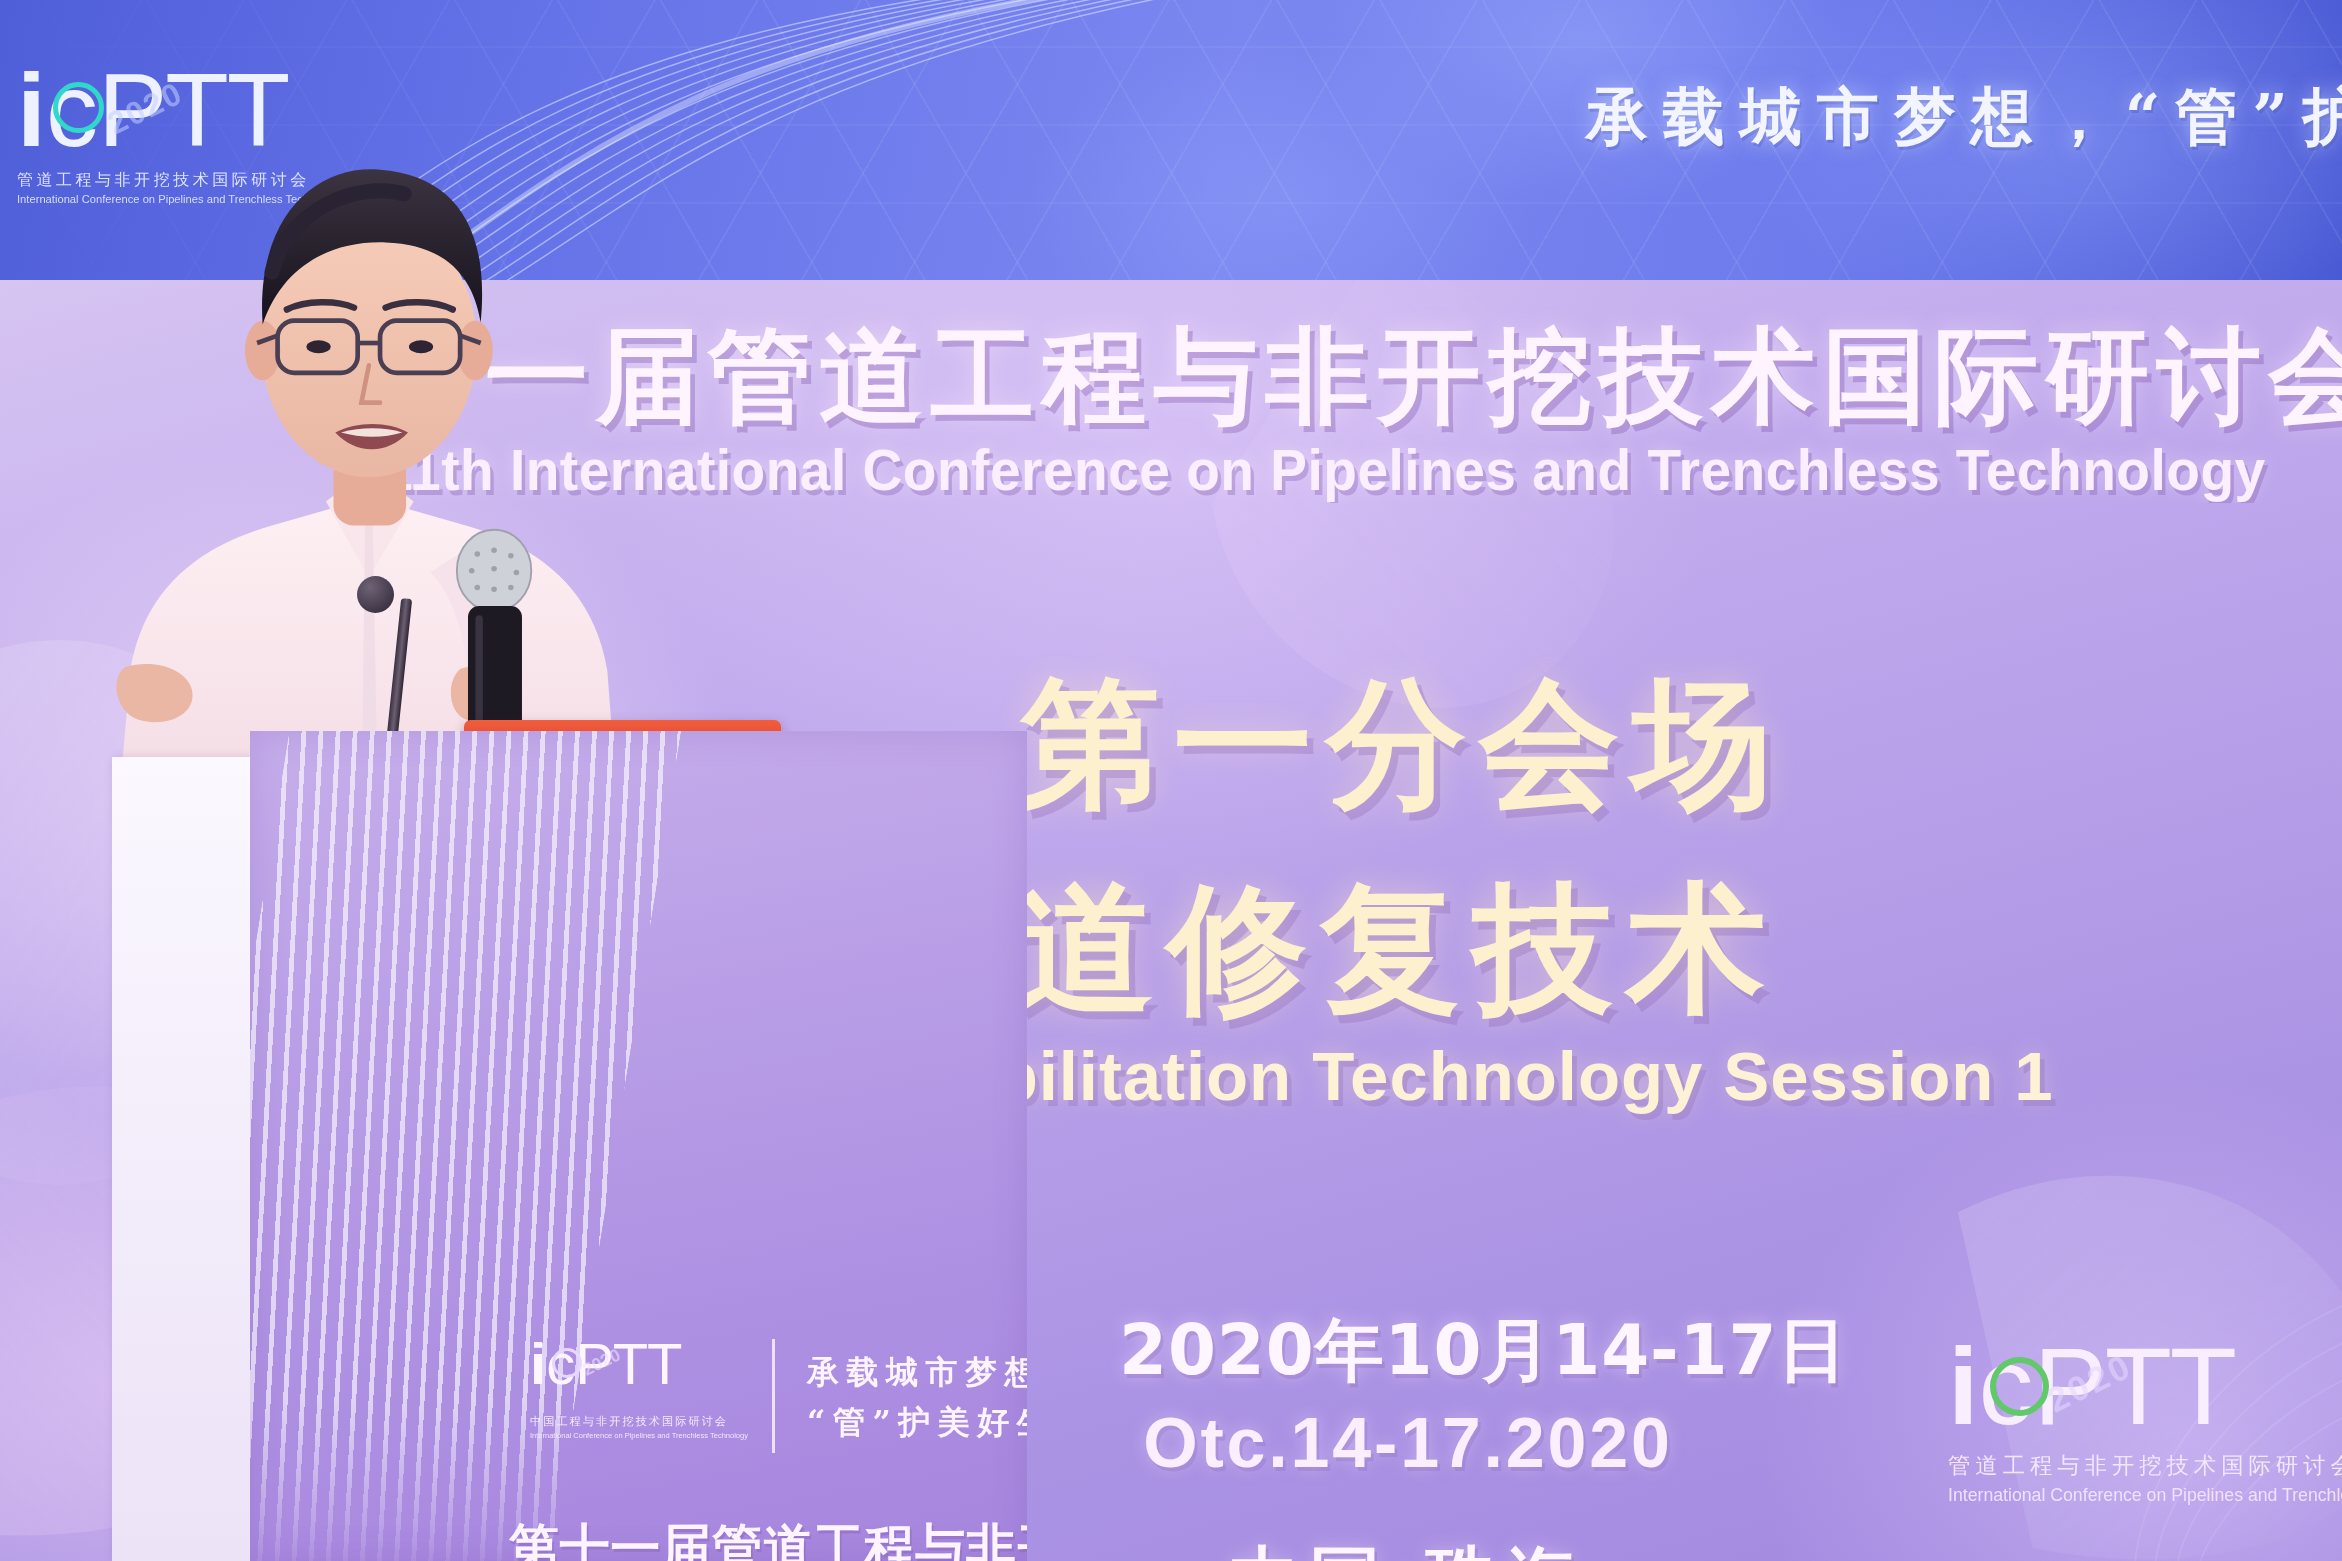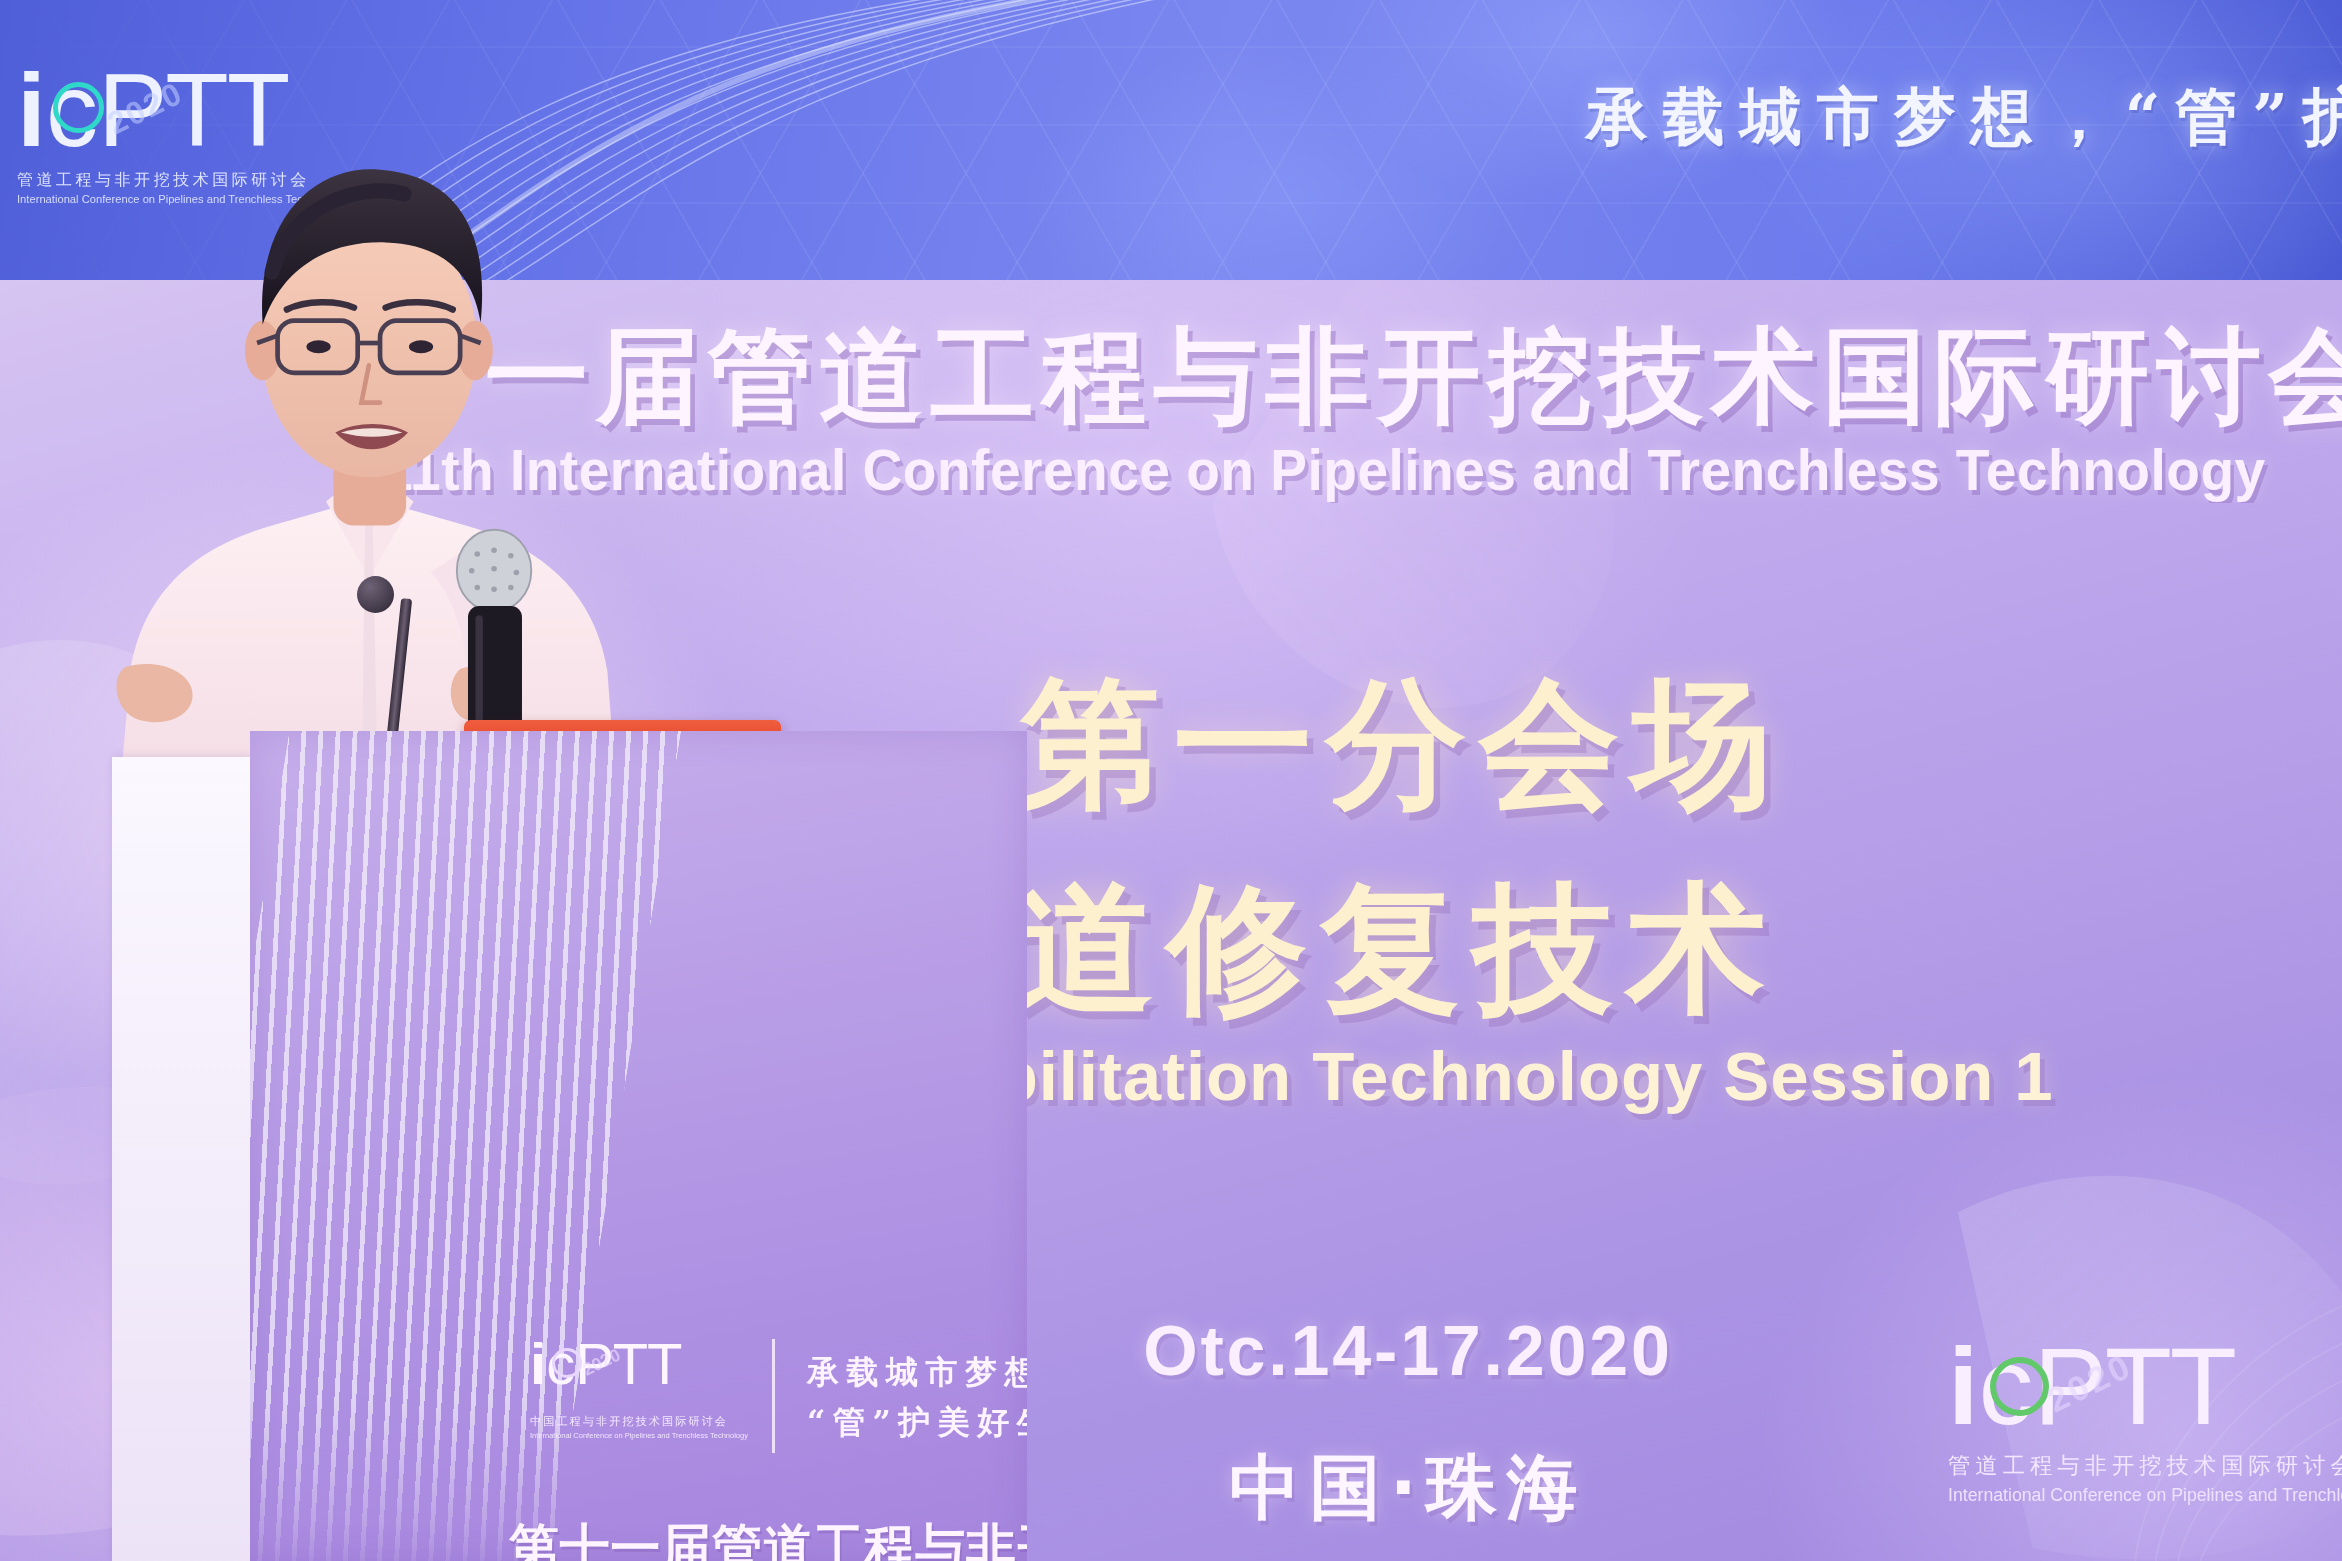--- a/index.html
+++ b/index.html
@@ -284,20 +284,21 @@
   </svg>
 
   <div class="main-cn cjk">十一届管道工程与非开挖技术国际研讨会</div>
   <div class="main-en">11th International Conference on Pipelines and Trenchless Technology</div>
 
   <div class="sess-cn1 cjk">第一分会场</div>
   <div class="sess-cn2 cjk">挖管道修复技术</div>
   <div class="sess-en">e Rehabilitation Technology Session 1</div>
 
   <div class="date-block">
+    <div class="date-cn cjk">2020年10月14-17日</div>
     <div class="date-en">Otc.14-17.2020</div>
     <div class="loc-cn cjk">中国·珠海</div>
 
   </div>
 
   <div class="logo" id="logo-br">
     <div class="wordmark">
       <span class="l-i">i</span>
       <span class="l-c">
         <span>c</span>

